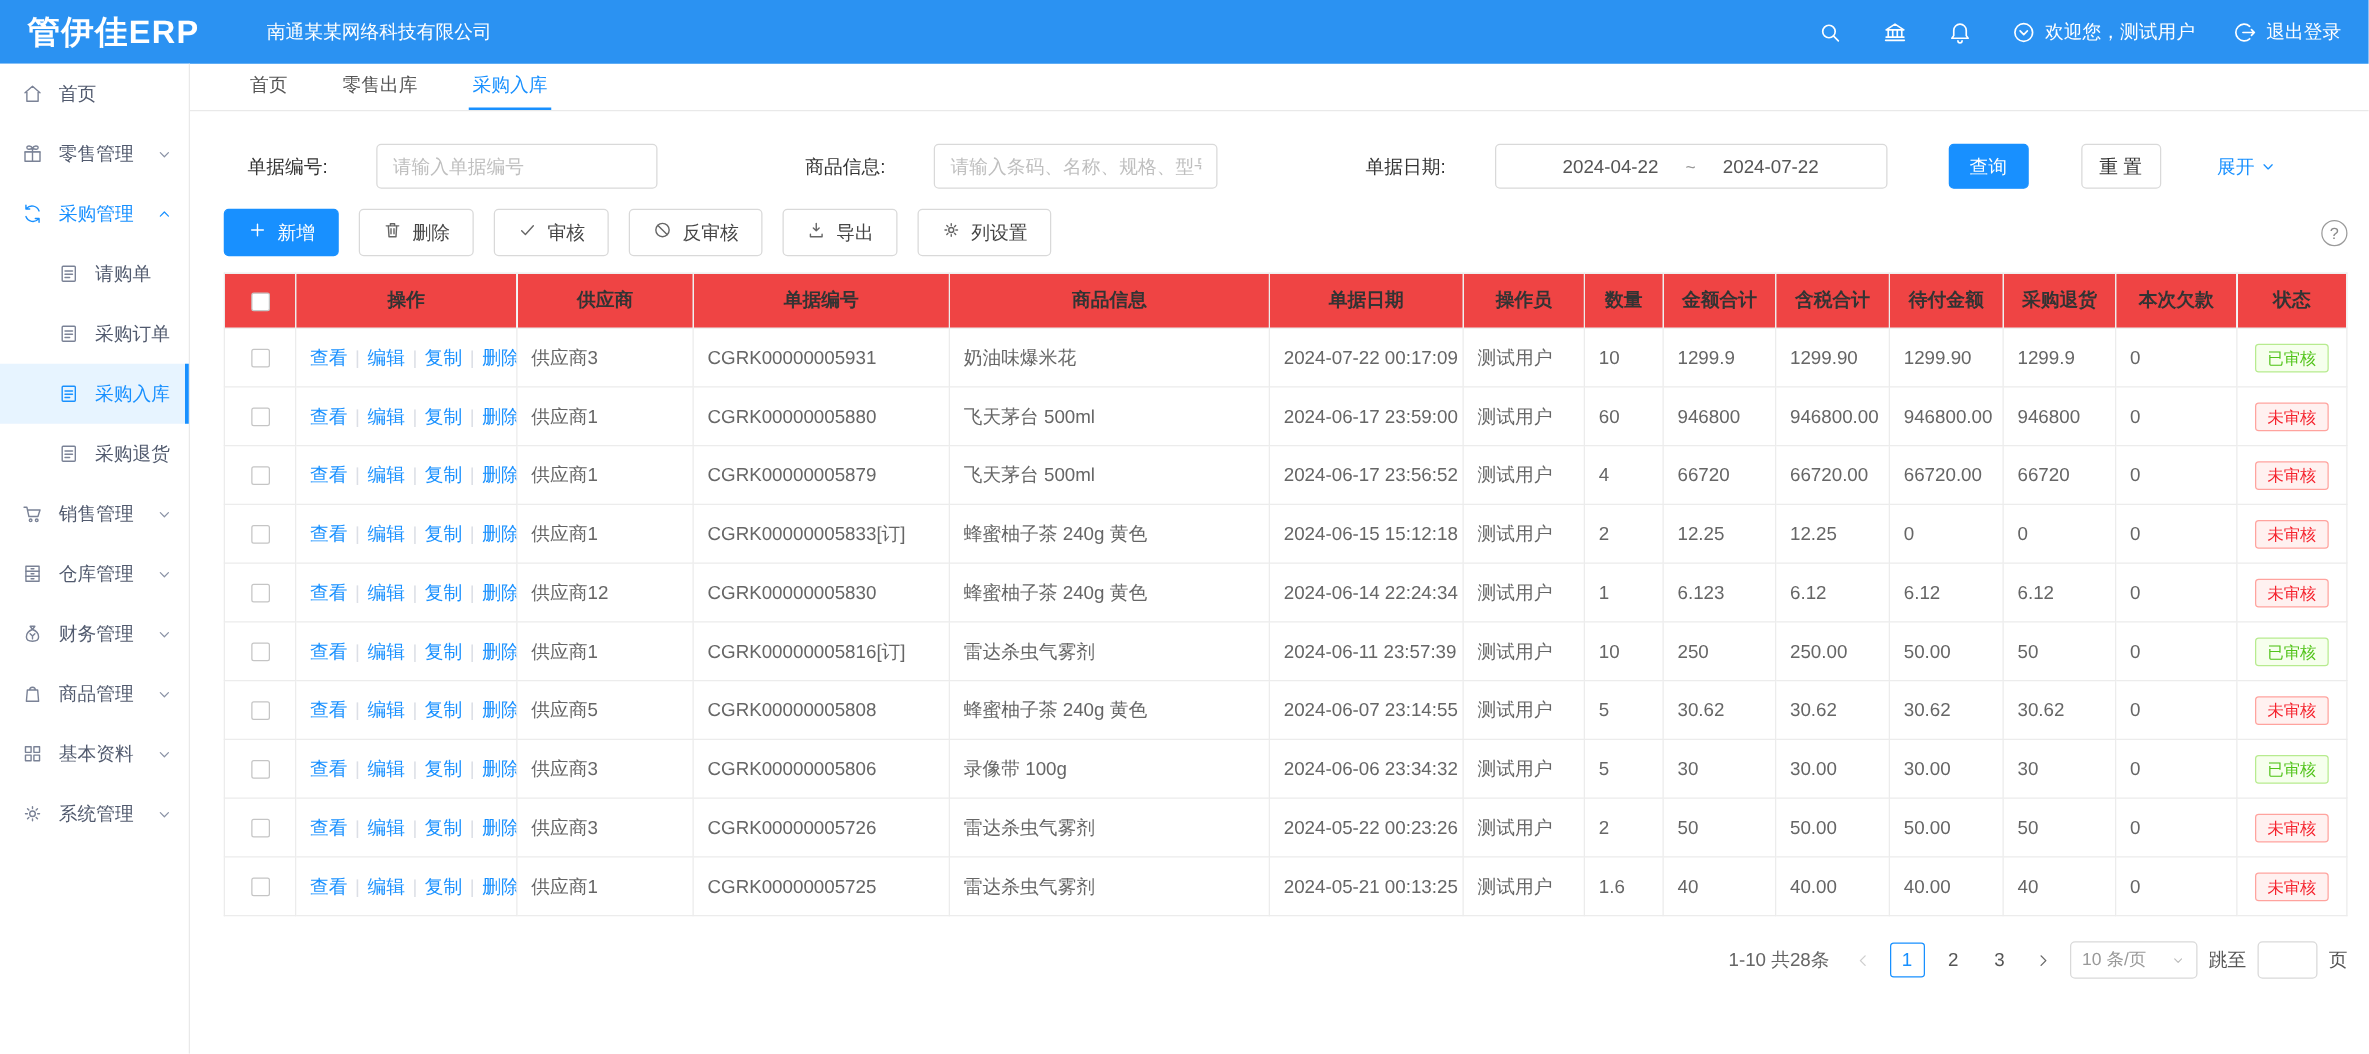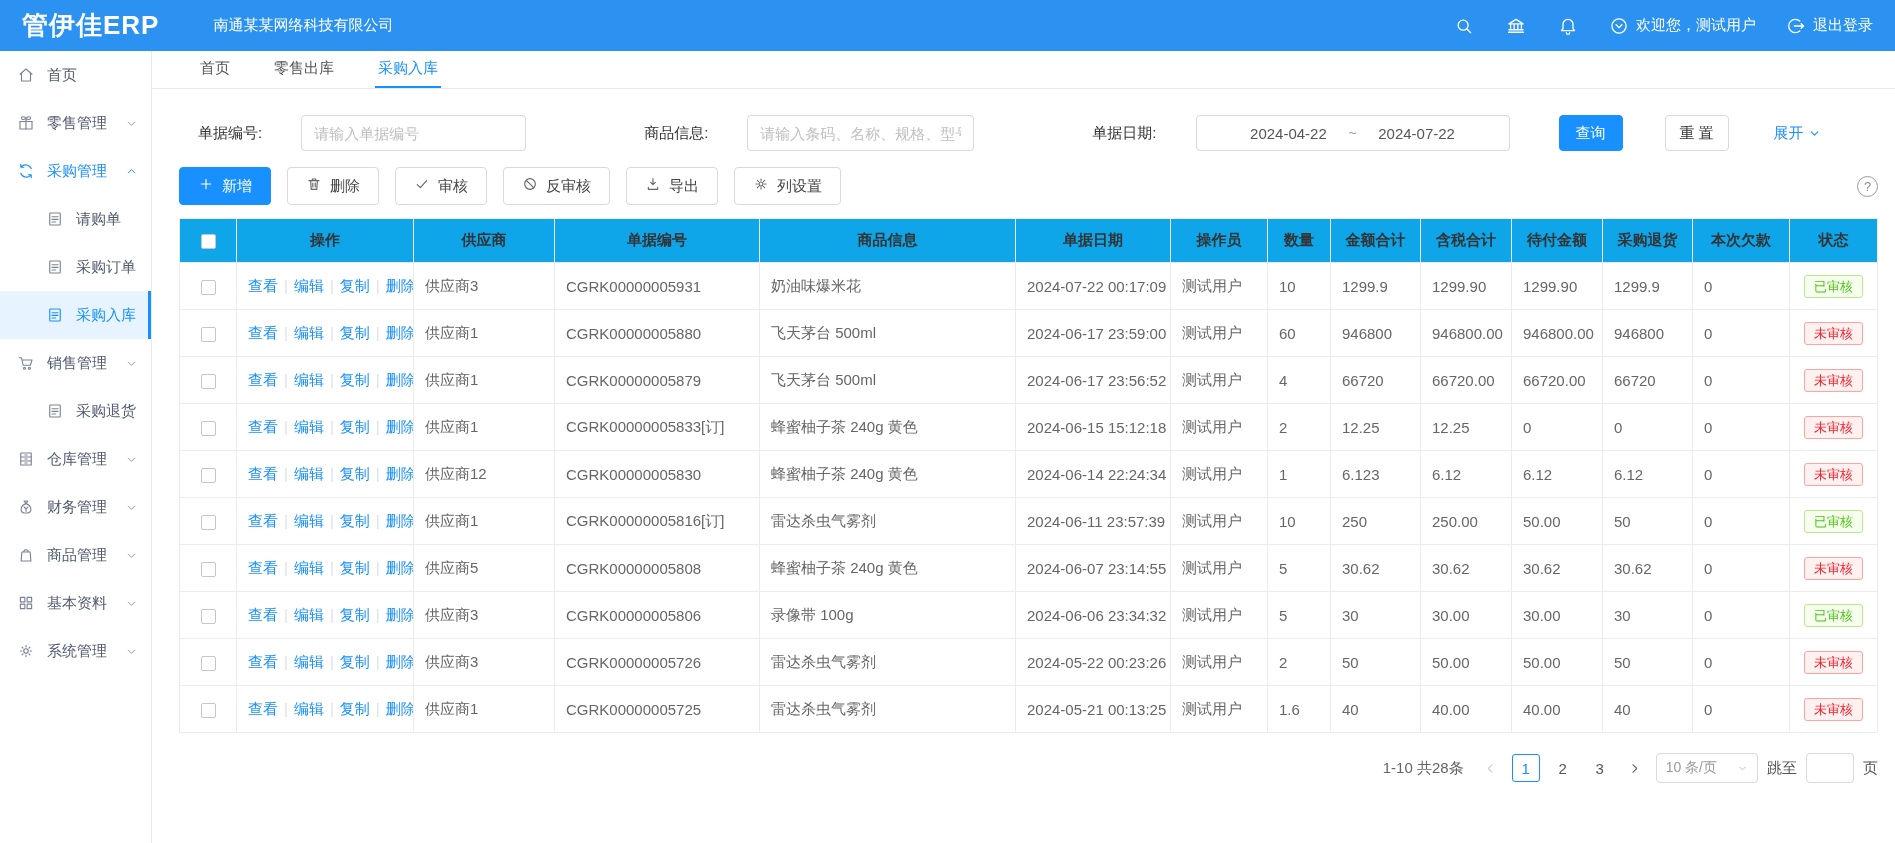--- a/index.html
+++ b/index.html
@@ -40,29 +40,29 @@
   .daterange input { border:none; outline:none; width:120px; text-align:center; font-size:15px; color:#555; font-family:inherit; }
   .daterange .sep { color:#999; font-size:14px; }
   .btn { height:36px; border-radius:4px; font-size:15px; cursor:pointer; border:1px solid #d9d9d9; background:#fff; color:#333; font-family:inherit; }
   .btn.primary { background:#1890ff; border-color:#1890ff; color:#fff; }
   .q-btn { width:64px; margin-left:22px; }
   .r-btn { width:64px; margin-left:15px; }
   .expand { display:flex; align-items:center; gap:4px; color:#1890ff; font-size:15px; margin-left:18px; cursor:pointer; }
   .expand svg { width:13px; height:13px; stroke:#1890ff; fill:none; stroke-width:2; stroke-linecap:round; stroke-linejoin:round; }
   
   .toolbar { display:flex; align-items:center; gap:16px; margin:16px 17px 0 27px; }
-  .tbtn { height:38px; padding:0 18px; border:1px solid #d9d9d9; border-radius:4px; background:#fff; color:#454545; font-size:15px; display:flex; align-items:center; gap:8px; cursor:pointer; font-family:Liberation Mono, monospace; }
+  .tbtn { height:38px; padding:0 18px; border:1px solid #d9d9d9; border-radius:4px; background:#fff; color:#454545; font-size:15px; display:flex; align-items:center; gap:8px; cursor:pointer; font-family:Liberation Sans, sans-serif; }
   .tbtn svg { width:16px; height:16px; stroke:#666; fill:none; stroke-width:1.7; stroke-linecap:round; stroke-linejoin:round; }
   .tbtn.primary { background:#1890ff; border-color:#1890ff; color:#fff; }
   .tbtn.primary svg { stroke:#fff; }
   .help { margin-left:auto; width:21px; height:21px; border:1.5px solid #9a9a9a; border-radius:50%; color:#8a8a8a; font-size:13px; display:flex; align-items:center; justify-content:center; cursor:pointer; }
   
   table { border-collapse:collapse; table-layout:fixed; width:1698px; margin:13px 17px 0 27px; }
   th, td { border:1px solid #ececec; font-size:15px; overflow:hidden; white-space:nowrap; }
-  th { height:44px; background:#0ea5e9; color:#333; font-weight:600; text-align:center; }
+  th { height:44px; background:#ef4444; color:#333; font-weight:600; text-align:center; }
   td { height:47px; color:#666; padding-left:11px; background:#fff; }
   td.center { text-align:center; padding-left:0; }
   .cbx { width:15px; height:15px; border:1px solid #c5c5c5; border-radius:2px; background:#fff; display:inline-block; vertical-align:middle; cursor:pointer; }
   .alink { color:#1890ff; cursor:pointer; }
   .asep { color:#dcdfe6; margin:0 6px; }
   .badge { display:inline-block; padding:4px 9px; border-radius:3px; font-size:13px; line-height:1; }
   .badge.ok { color:#52c41a; background:#f6ffed; border:1px solid #b7eb8f; }
   .badge.warn { color:#f5222d; background:#fff1f0; border:1px solid #ffa39e; }
   
   .pager { display:flex; align-items:center; justify-content:flex-end; margin:20px 17px 0 0; gap:9px; color:#555; font-size:15px; }
@@ -173,43 +173,43 @@
       </div>
       <div class="side-item sub selected">
         <span class="icon">
           <svg viewBox="0 0 24 24">
             <rect x="5" y="4" width="14" height="16" rx="1"></rect>
             <path d="M8 9 H16 M8 12.5 H16 M8 16 H13"></path>
           </svg>
         </span>
         <span>采购入库</span>
       </div>
+      <div class="side-item sub">
+        <span class="icon">
+          <svg viewBox="0 0 24 24">
+            <rect x="5" y="4" width="14" height="16" rx="1"></rect>
+            <path d="M8 9 H16 M8 12.5 H16 M8 16 H13"></path>
+          </svg>
+        </span>
+        <span>采购退货</span>
+      </div>
       <div class="side-item">
         <span class="icon">
           <svg viewBox="0 0 24 24">
             <path d="M3 5 H6 L8.2 15 H17.8 L20 8 H7"></path>
             <circle cx="10" cy="19" r="1.4"></circle>
             <circle cx="16.5" cy="19" r="1.4"></circle>
           </svg>
         </span>
         <span>销售管理</span>
         <span class="chev">
           <svg viewBox="0 0 24 24">
             <path d="M6 9.5 L12 15.5 L18 9.5"></path>
           </svg>
         </span>
-      </div>
-      <div class="side-item sub">
-        <span class="icon">
-          <svg viewBox="0 0 24 24">
-            <rect x="5" y="4" width="14" height="16" rx="1"></rect>
-            <path d="M8 9 H16 M8 12.5 H16 M8 16 H13"></path>
-          </svg>
-        </span>
-        <span>采购退货</span>
       </div>
       <div class="side-item">
         <span class="icon">
           <svg viewBox="0 0 24 24">
             <rect x="5" y="4" width="14" height="16"></rect>
             <path d="M5 9.3 H19 M5 14.6 H19 M10.5 6.6 H13.5 M10.5 12 H13.5 M10.5 17.3 H13.5"></path>
           </svg>
         </span>
         <span>仓库管理</span>
         <span class="chev">

